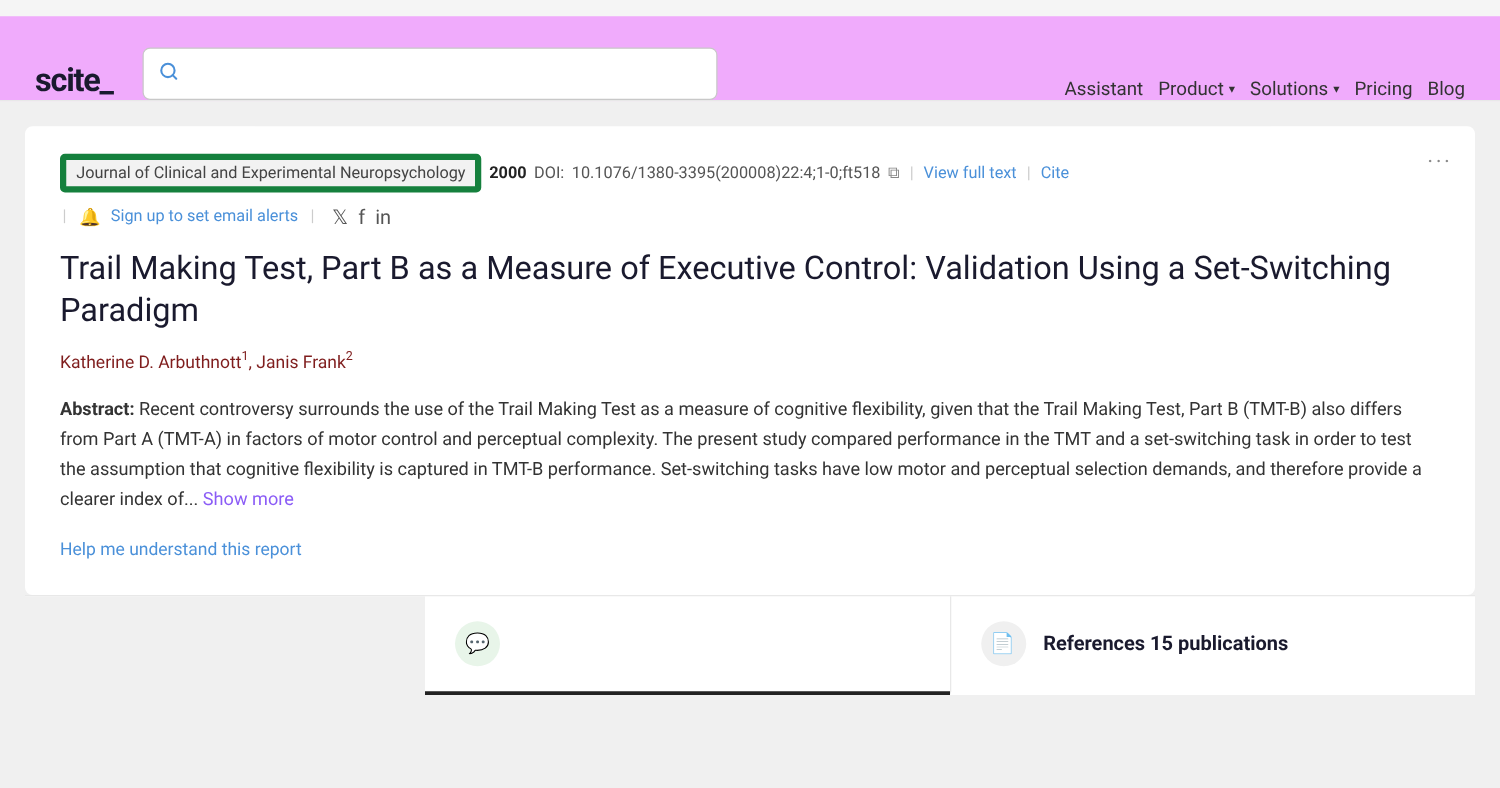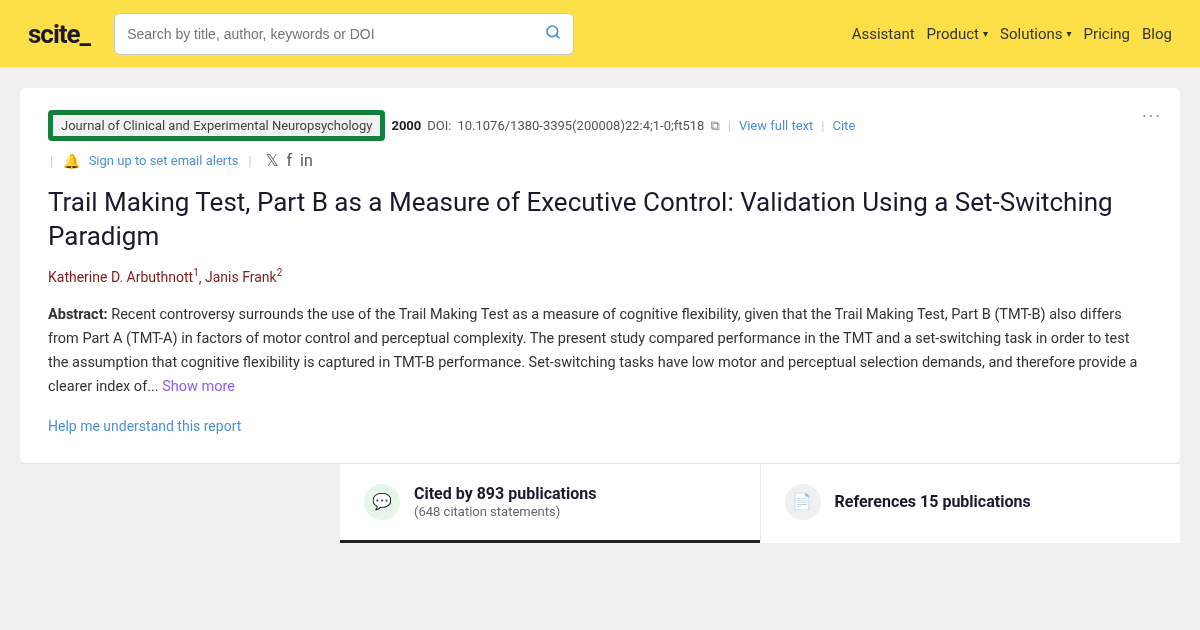--- a/index.html
+++ b/index.html
@@ -1,26 +1,27 @@
 <!DOCTYPE html>
 <html><head>
   <meta charset="utf-8">
   <style>
     * { box-sizing: border-box; margin: 0; padding: 0; }
     body { font-family: -apple-system, BlinkMacSystemFont, 'Segoe UI', Roboto, sans-serif; background: #f5f5f5; color: #222; font-size: 15px; }
 
     
     .navbar {
-      background: #fde047;
+      background: #f0abfc;
       border-bottom: 1px solid #e8e8e8;
       display: flex;
-      align-items: center;
+      align-items: flex-end;
       padding: 0 28px;
       height: 68px;
       gap: 24px;
+      margin-top: 13px;
     }
     .logo {
       font-size: 26px;
       font-weight: 700;
       color: #1a1a2e;
       letter-spacing: -1px;
       white-space: nowrap;
     }
     .search-bar {
       flex: 1;
@@ -208,21 +209,20 @@
       margin-top: 1px;
     }
   </style>
 </head>
 <body>
 
 <nav class="navbar">
   <div class="logo">scite_</div>
 
   <div class="search-bar">
-    <input type="text" placeholder="Search by title, author, keywords or DOI" style="">
     <span class="search-icon-svg">
       <svg width="16" height="16" viewBox="0 0 24 24" fill="none" stroke="currentColor" stroke-width="2.5" stroke-linecap="round" stroke-linejoin="round">
         <circle cx="11" cy="11" r="8"></circle>
           <line x1="21" y1="21" x2="16.65" y2="16.65"></line>
       </svg>
     </span>
   </div>
 
   <div class="nav-links">
     <div class="nav-item">
@@ -297,24 +297,20 @@
     
     <a class="help-link" href="#">Help me understand this report</a>
   </div>
 
   <div class="stats-bar">
     <div class="stats-spacer"></div>
     <div class="stats-content">
 
       <div class="stat-block active">
         <div class="stat-icon">💬</div>
-        <div>
-          <div class="stat-text-main">Cited by 893 publications</div>
-          <div class="stat-sub">(648 citation statements)</div>
-        </div>
       </div>
 
       <div class="stat-block">
         <div class="stat-icon gray">📄</div>
         <div>
           <div class="stat-text-main">References 15 publications</div>
         </div>
       </div>
 
     </div>

